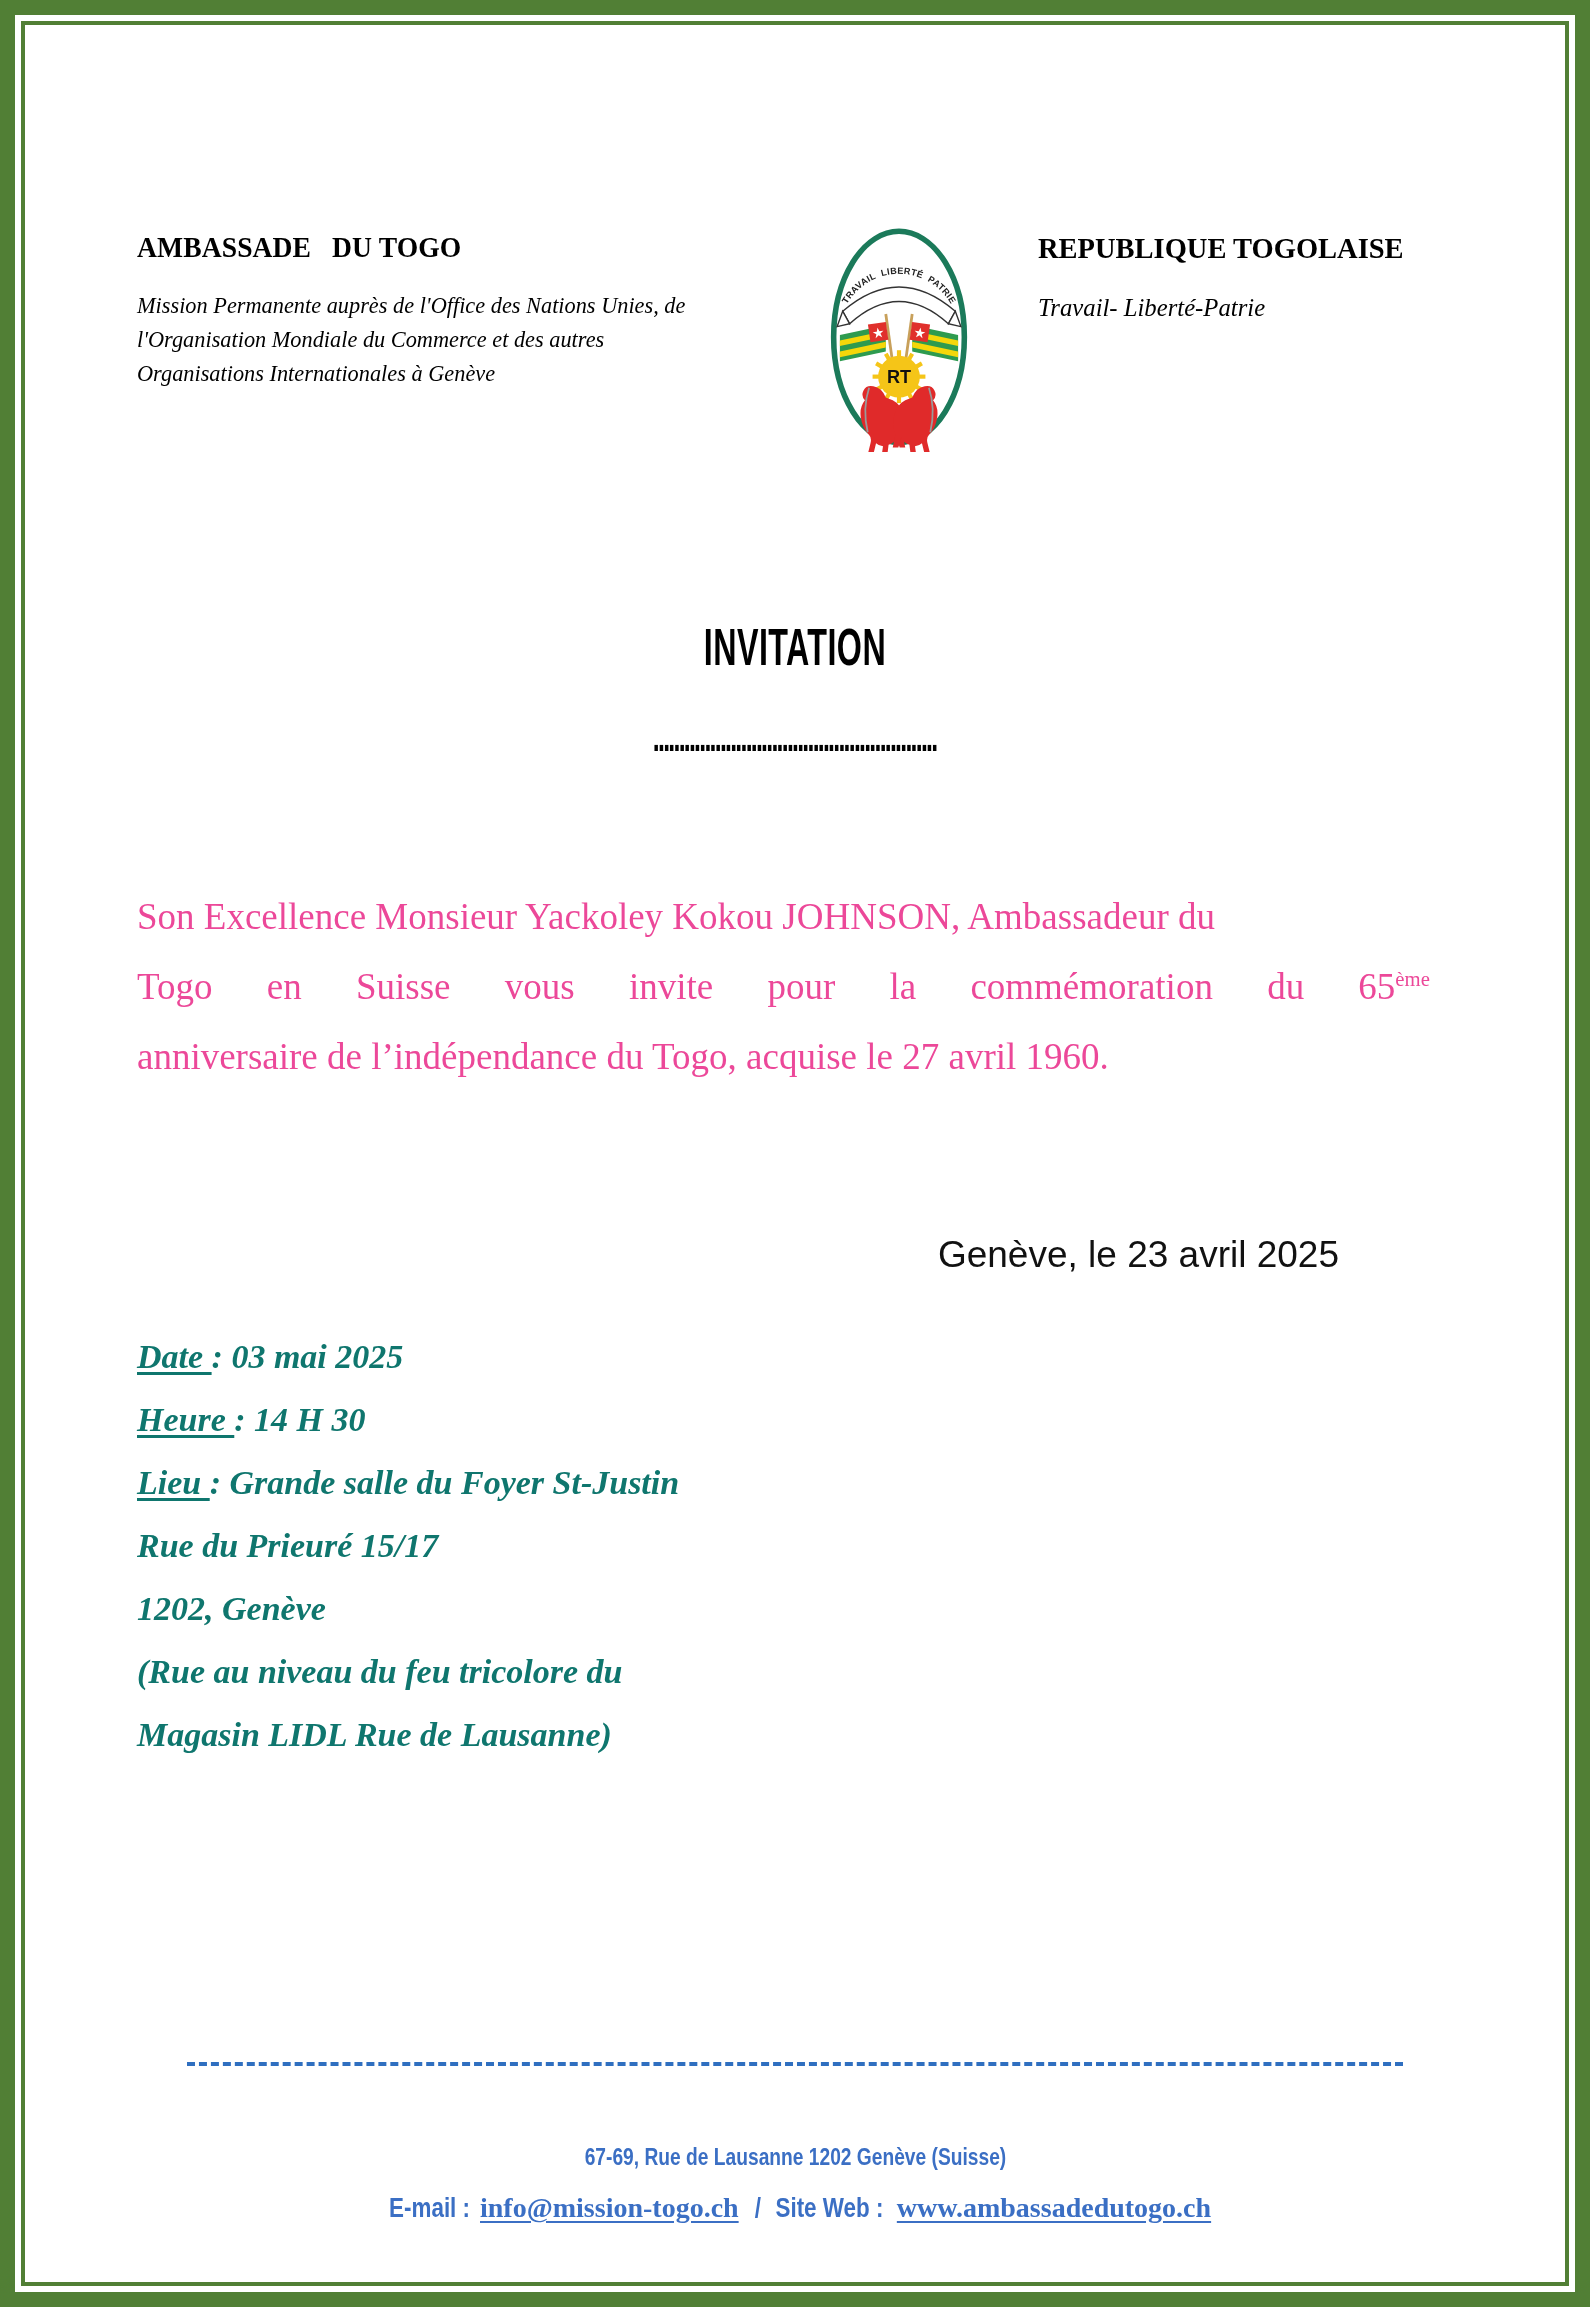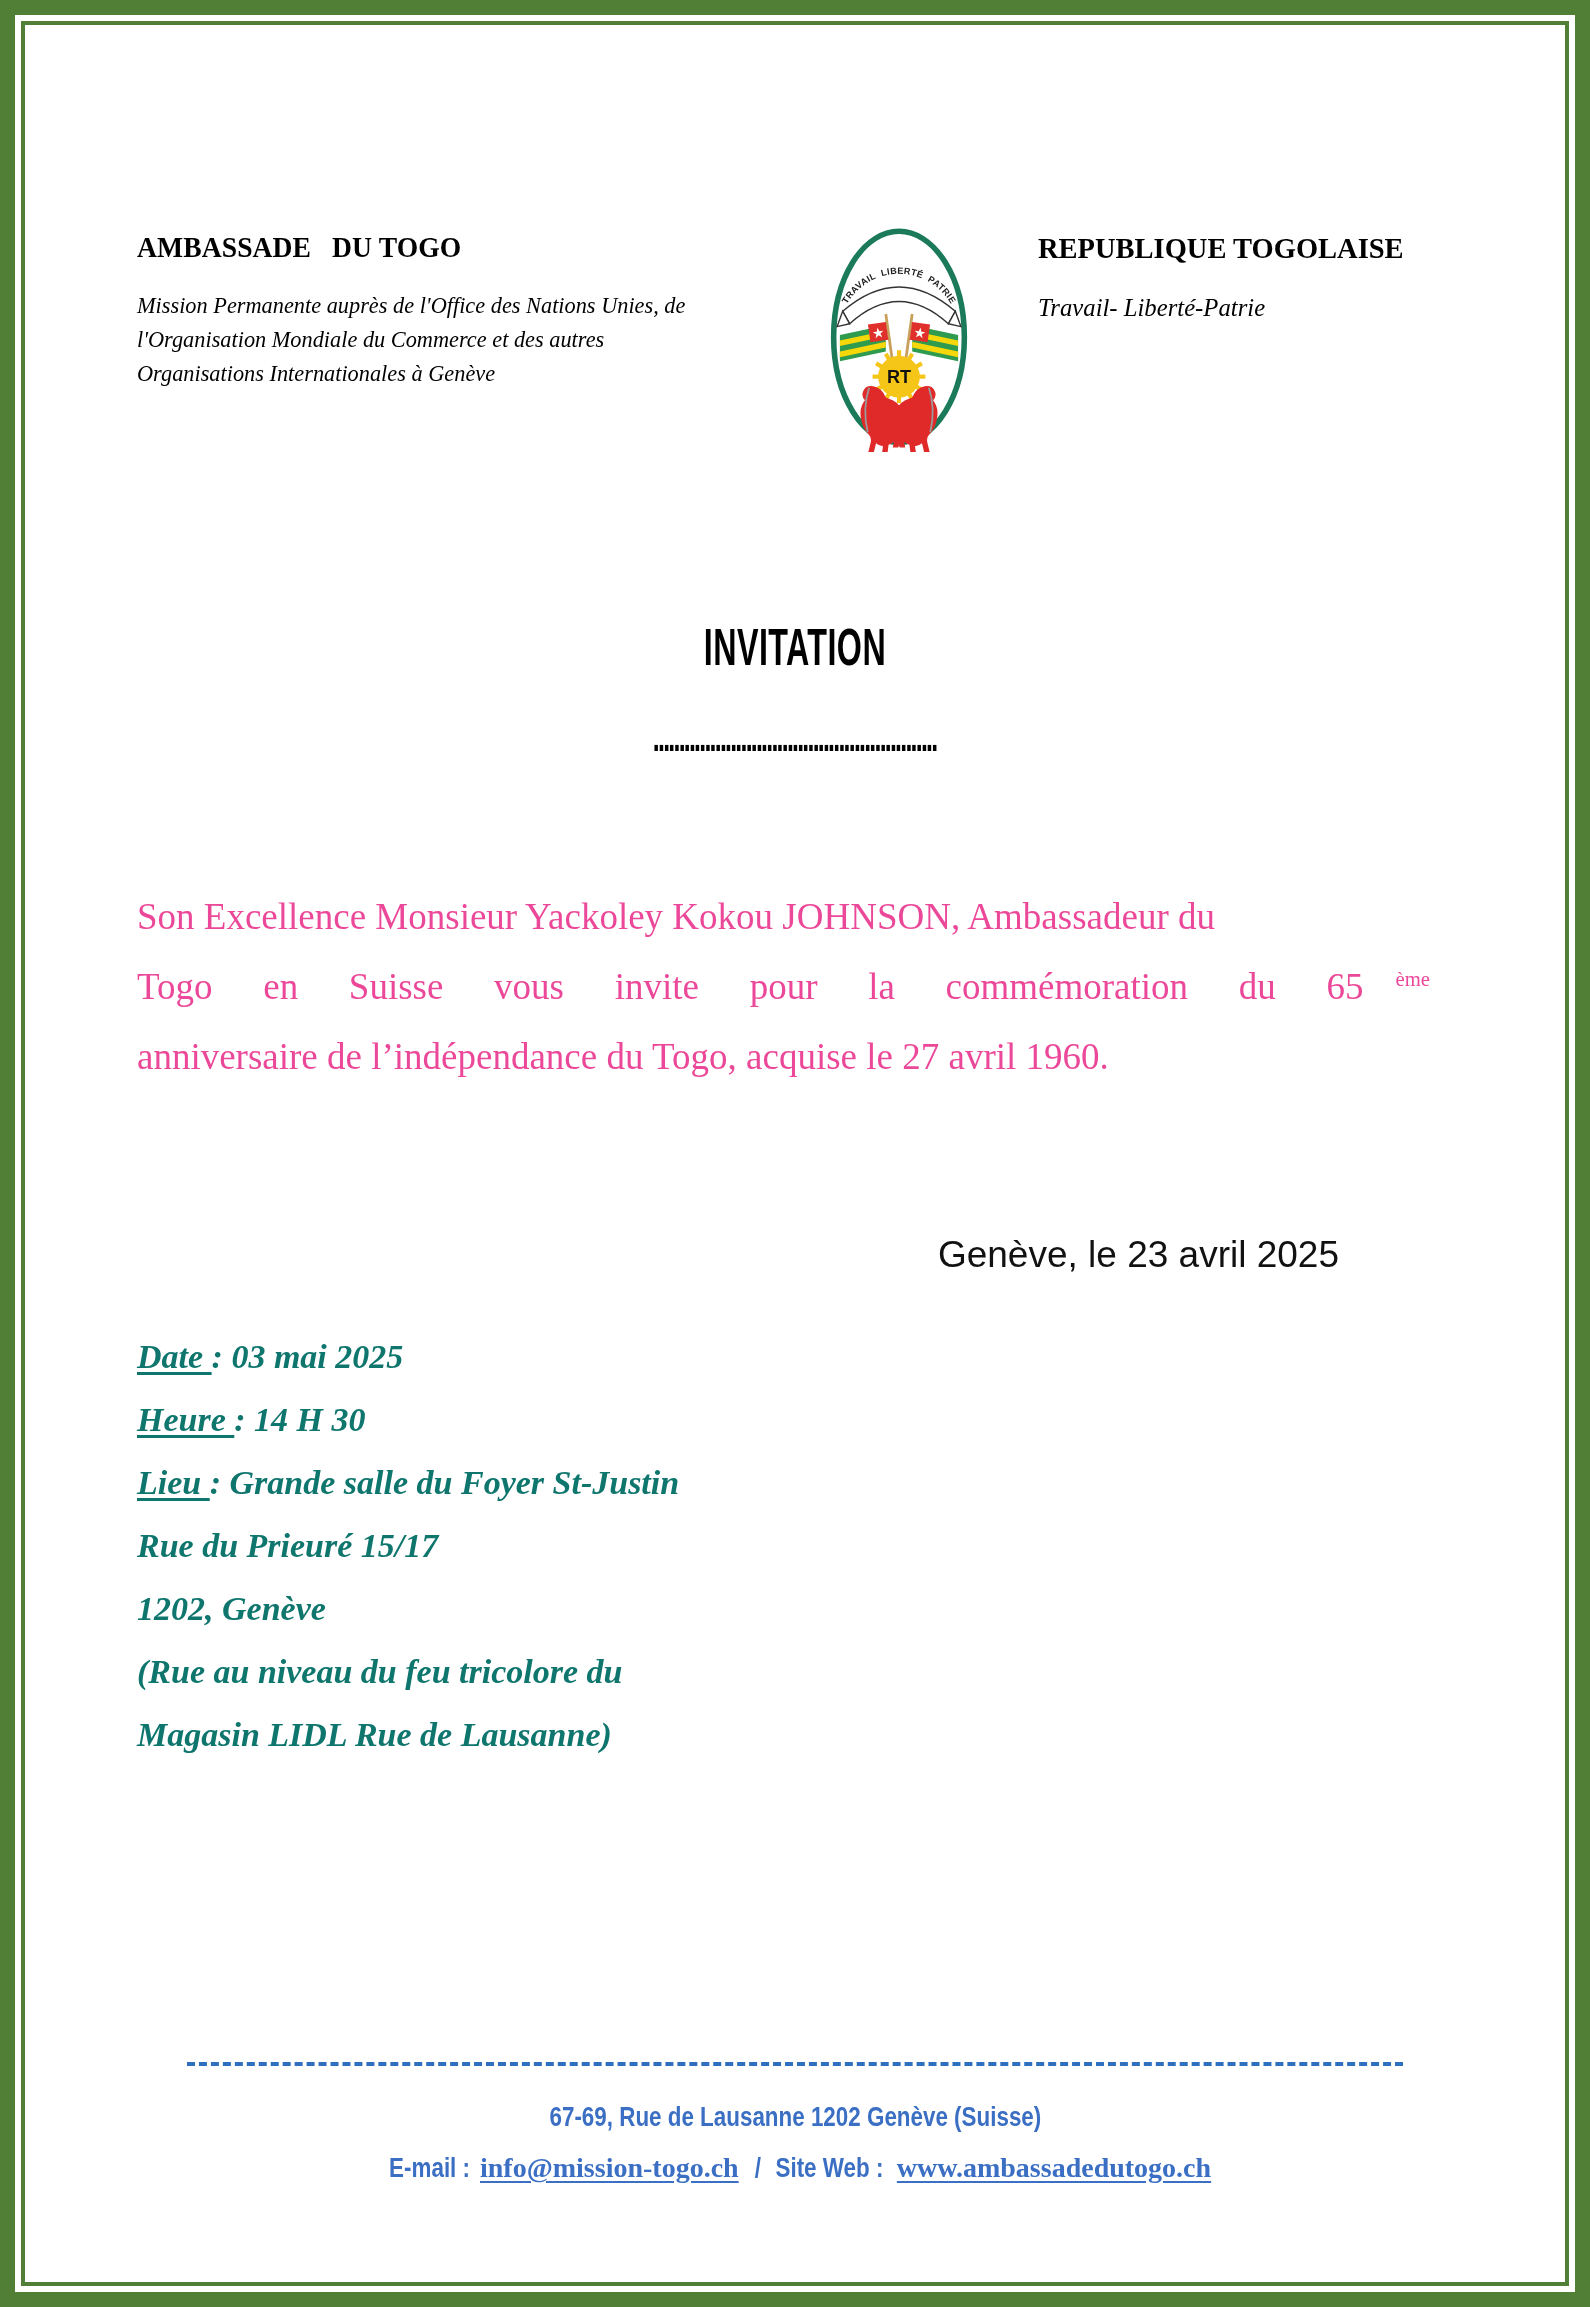--- a/index.html
+++ b/index.html
@@ -166,21 +166,20 @@
   }
   .body-line.justify {
     display: flex;
     justify-content: space-between;
     white-space: nowrap;
   }
   .body-text sup {
     font-size: 0.56em;
     vertical-align: super;
     line-height: 0;
-    margin-left: 32px;
   }
 
   
   .place-date {
     position: absolute;
     top: 1234px;
     left: 0;
     width: 1339px;
     text-align: right;
     font-family: "Liberation Sans", sans-serif;
@@ -219,23 +218,24 @@
     left: 0;
     right: 0;
     top: 2099px;
     text-align: center;
     color: #3b6fc4;
   }
   .footer-line1,
   .footer-line2 {
     font-family: "Liberation Sans", sans-serif;
     font-weight: bold;
-    font-size: 28px;
+    font-size: 24px;
     line-height: 36px;
     letter-spacing: 0px;
+    margin-top: 40px;
   }
   .footer-line1 span,
   .footer-line2 span {
     display: inline-block;
     transform: scaleX(0.80);
   }
   .footer-line3 {
     margin-top: 13px;
     font-size: 28px;
     line-height: 39px;

